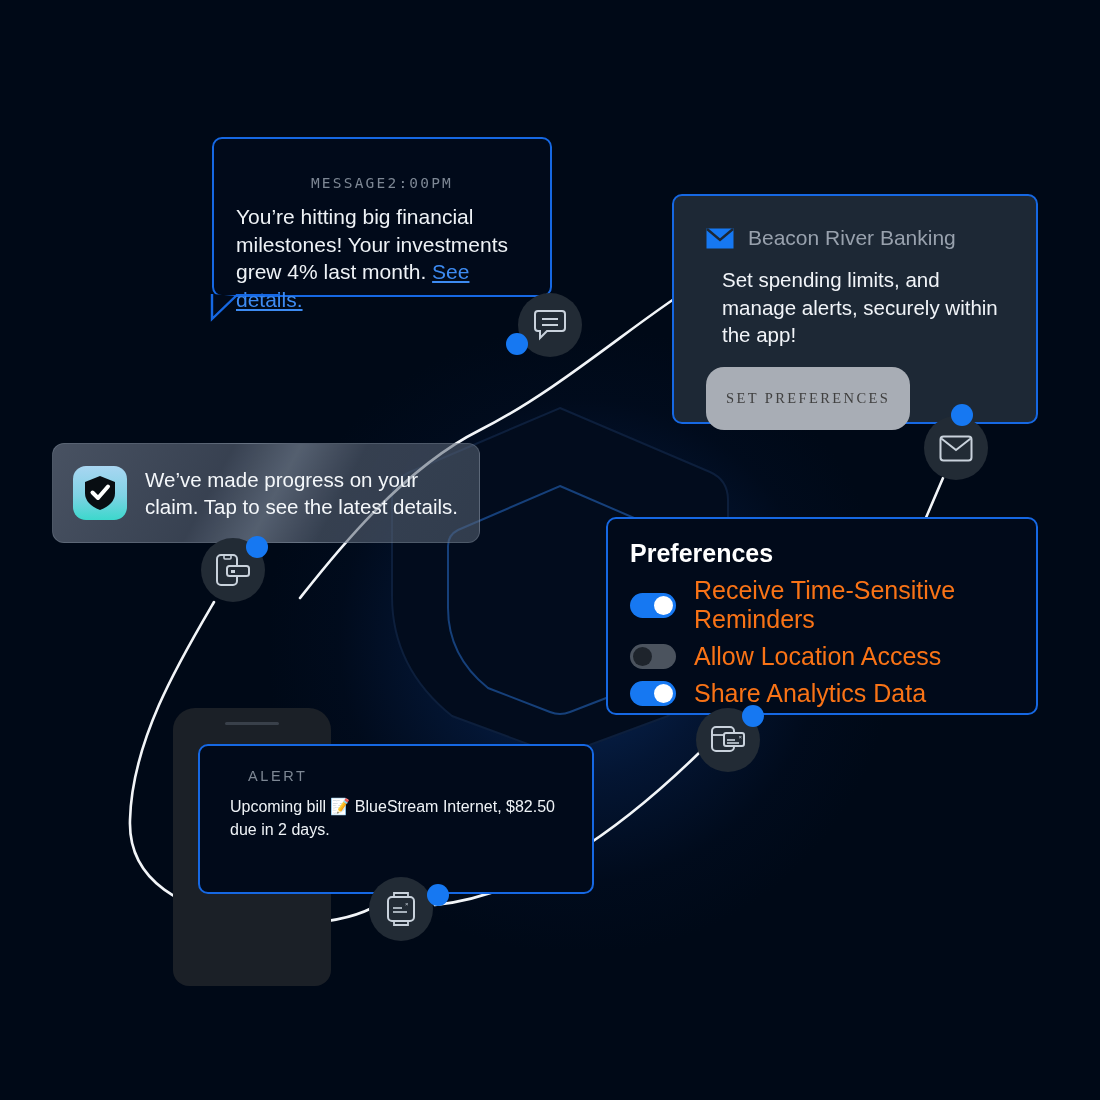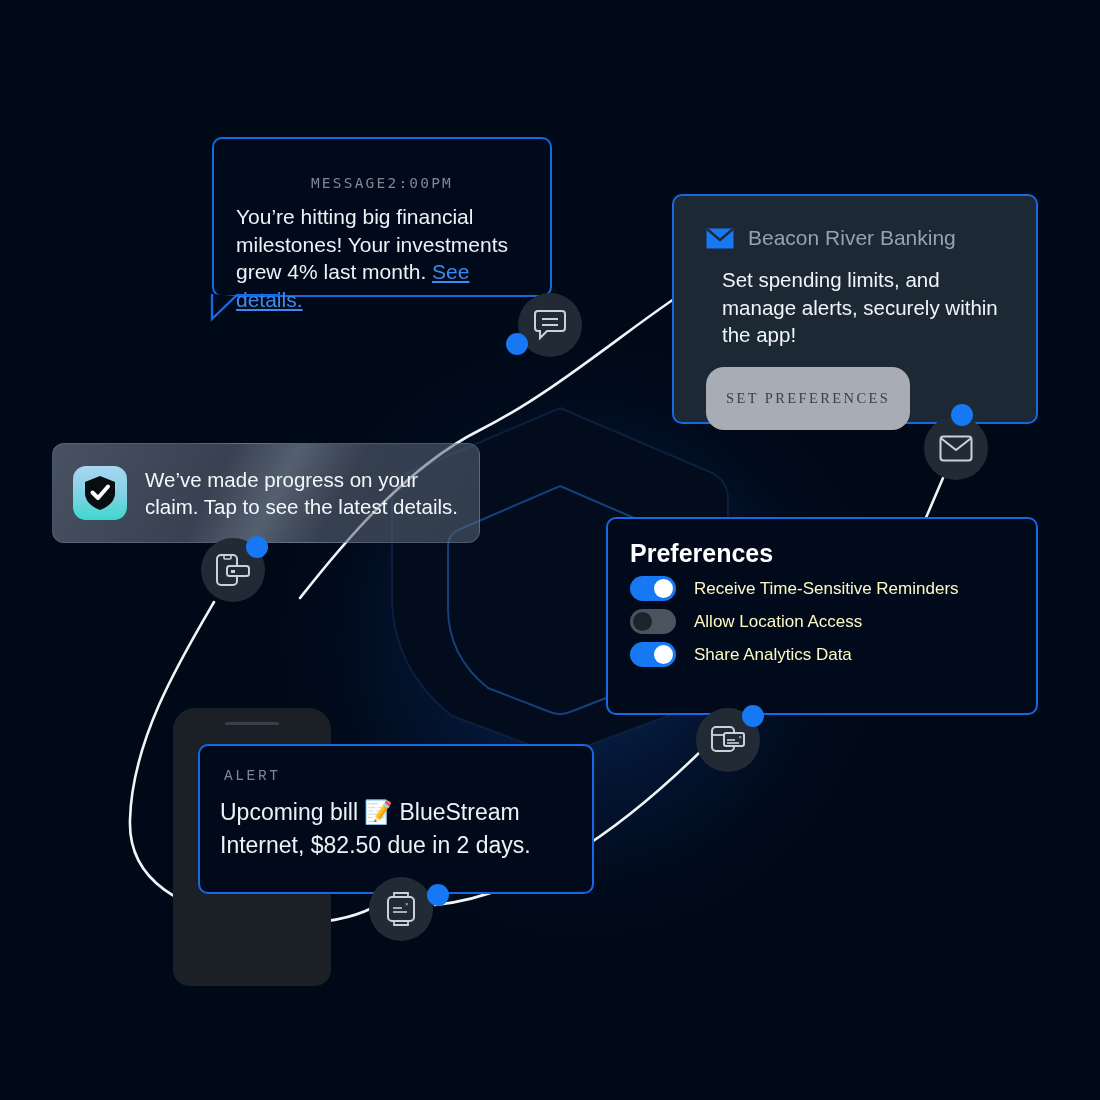--- a/index.html
+++ b/index.html
@@ -72,30 +72,30 @@
   .pref-title{padding:20px 0 0 22px;font-size:25px;font-weight:bold;color:#ffffff;}
   .pref-row{display:flex;align-items:center;gap:18px;padding:8px 0 0 22px;}
   .toggle{
     width:46px;height:25px;border-radius:14px;position:relative;flex:0 0 auto;cursor:pointer;
   }
   .toggle.on{background:#1678f2;}
   .toggle.off{background:#4b535e;}
   .knob{position:absolute;top:3px;width:19px;height:19px;border-radius:50%;background:#fff;}
   .toggle.on .knob{right:3px;}
   .toggle.off .knob{left:3px;background:#1e242c;}
-  .pref-label{font-size:17px;color:#fef9c3;}
+  .pref-label{font-size:25px;color:#f97316;}
 
   
   #alert-card{left:198px;top:744px;width:396px;height:150px;}
   .alert-head{
     padding:22px 0 0 24px;
-    font-family:Liberation Mono, monospace;
-    font-size:14.5px;letter-spacing:2.6px;color:#7d8794;
-  }
-  .alert-body{padding:12px 18px 0 20px;font-size:23px;line-height:1.42;color:#eef2f6;}
+    font-family:Liberation Sans, sans-serif;
+    font-size:14.5px;letter-spacing:2.6px;color:#7d8794;margin-left:24px;
+  }
+  .alert-body{padding:12px 18px 0 30px;font-size:16px;line-height:1.42;color:#eef2f6;}
 
   
   #toast{
     position:absolute;left:52px;top:443px;width:428px;height:100px;
     border-radius:12px;
     background:linear-gradient(118deg, rgba(120,131,148,0.60) 0%, rgba(96,107,124,0.58) 38%, rgba(128,140,158,0.66) 52%, rgba(92,103,120,0.58) 66%, rgba(88,99,116,0.56) 100%);
     border:1px solid rgba(175,185,200,0.22);
     display:flex;align-items:center;gap:18px;padding:0 20px;box-sizing:border-box;
   }
   .toast-icon{

